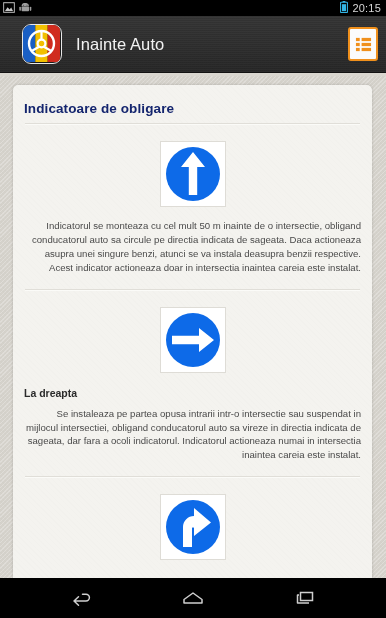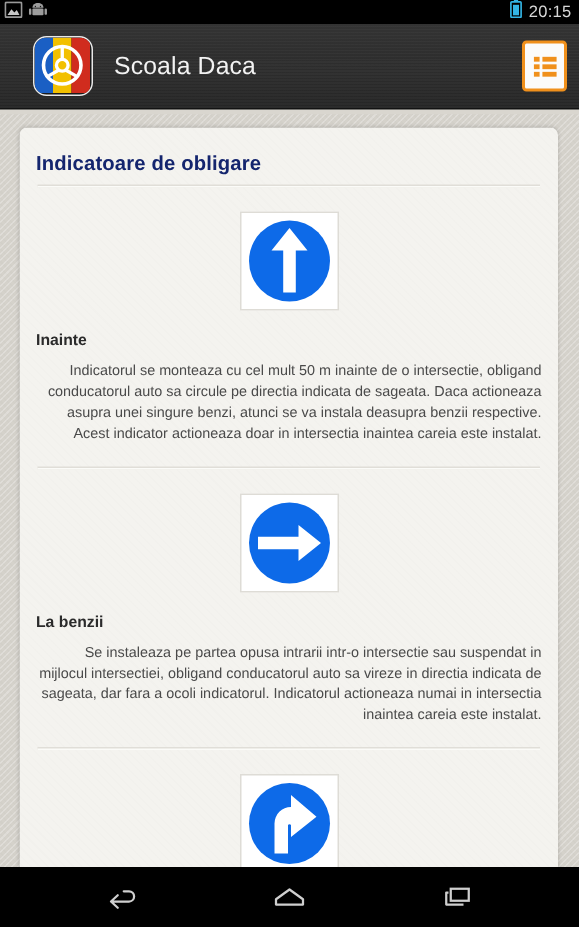--- a/index.html
+++ b/index.html
@@ -239,21 +239,21 @@
         <rect x="0" y="0" width="13.34" height="40" fill="#1a5fc4"></rect>
         <rect x="13.34" y="0" width="13.33" height="40" fill="#f2c000"></rect>
         <rect x="26.67" y="0" width="13.33" height="40" fill="#d02c1e"></rect>
         <circle cx="20" cy="20" r="13.5" fill="none" stroke="#ffffff" stroke-width="2.6"></circle>
         <circle cx="20" cy="20" r="4.2" fill="none" stroke="#ffffff" stroke-width="2.4"></circle>
         <rect x="18.8" y="5.6" width="2.4" height="10.4" fill="#ffffff"></rect>
         <rect x="8.2" y="24.6" width="10.4" height="2.4" fill="#ffffff" transform="rotate(-30 13.4 25.8)"></rect>
         <rect x="21.4" y="24.6" width="10.4" height="2.4" fill="#ffffff" transform="rotate(30 26.6 25.8)"></rect>
       </svg>
     </div>
-    <div id="app-title">Scoala Daca</div>
+    <div id="app-title">Inainte Auto</div>
     <div id="menu-button">
       <svg width="17" height="17" viewBox="0 0 18 18">
         <rect x="1" y="2" width="4" height="3.4" fill="#f0901c"></rect>
         <rect x="7" y="2" width="10" height="3.4" fill="#f0901c"></rect>
         <rect x="1" y="7.3" width="4" height="3.4" fill="#f0901c"></rect>
         <rect x="7" y="7.3" width="10" height="3.4" fill="#f0901c"></rect>
         <rect x="1" y="12.6" width="4" height="3.4" fill="#f0901c"></rect>
         <rect x="7" y="12.6" width="10" height="3.4" fill="#f0901c"></rect>
       </svg>
     </div>
@@ -268,35 +268,34 @@
 
         <div class="sign-section">
           <div class="sign-figure">
             <div class="sign-box">
               <svg width="60" height="60" viewBox="0 0 60 60">
                 <circle cx="30" cy="30" r="27" fill="#0d6ae8"></circle>
                 <path d="M30 8 L42 23 L34.2 23 L34.2 51 L25.8 51 L25.8 23 L18 23 Z" fill="#ffffff"></path>
               </svg>
             </div>
           </div>
-          <div class="sign-label">Inainte</div>
           <div class="sign-desc">Indicatorul se monteaza cu cel mult 50 m inainte de o intersectie, obligand conducatorul auto sa circule pe directia indicata de sageata. Daca actioneaza asupra unei singure benzi, atunci se va instala deasupra benzii respective. Acest indicator actioneaza doar in intersectia inaintea careia este instalat.</div>
         </div>
         <div class="hrule"></div>
 
         <div class="sign-section">
           <div class="sign-figure">
             <div class="sign-box">
               <svg width="60" height="60" viewBox="0 0 60 60">
                 <circle cx="30" cy="30" r="27" fill="#0d6ae8"></circle>
                 <path d="M51 30 L36 18 L36 25.8 L9 25.8 L9 34.2 L36 34.2 L36 42 Z" fill="#ffffff"></path>
               </svg>
             </div>
           </div>
-          <div class="sign-label">La benzii</div>
+          <div class="sign-label">La dreapta</div>
           <div class="sign-desc">Se instaleaza pe partea opusa intrarii intr-o intersectie sau suspendat in mijlocul intersectiei, obligand conducatorul auto sa vireze in directia indicata de sageata, dar fara a ocoli indicatorul. Indicatorul actioneaza numai in intersectia inaintea careia este instalat.</div>
         </div>
         <div class="hrule"></div>
 
         <div class="sign-section">
           <div class="sign-figure">
             <div class="sign-box">
               <svg width="60" height="60" viewBox="0 0 60 60">
                 <circle cx="30" cy="30" r="27" fill="#0d6ae8"></circle>
                 <path d="M20 50 L20 30 A11 11 0 0 1 31 19 L31 11 L48 25.5 L31 39 L31 31 A1.2 1.2 0 0 0 29 31 L29 50 Z" fill="#ffffff"></path>

